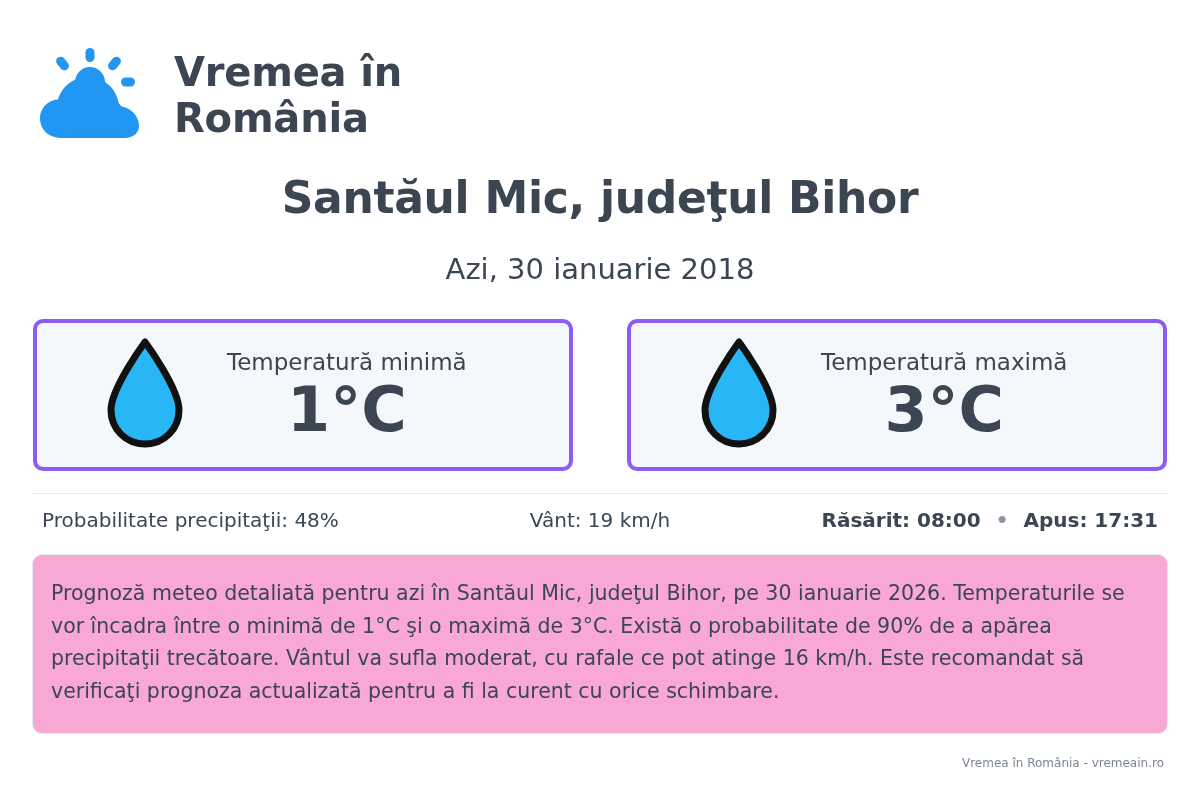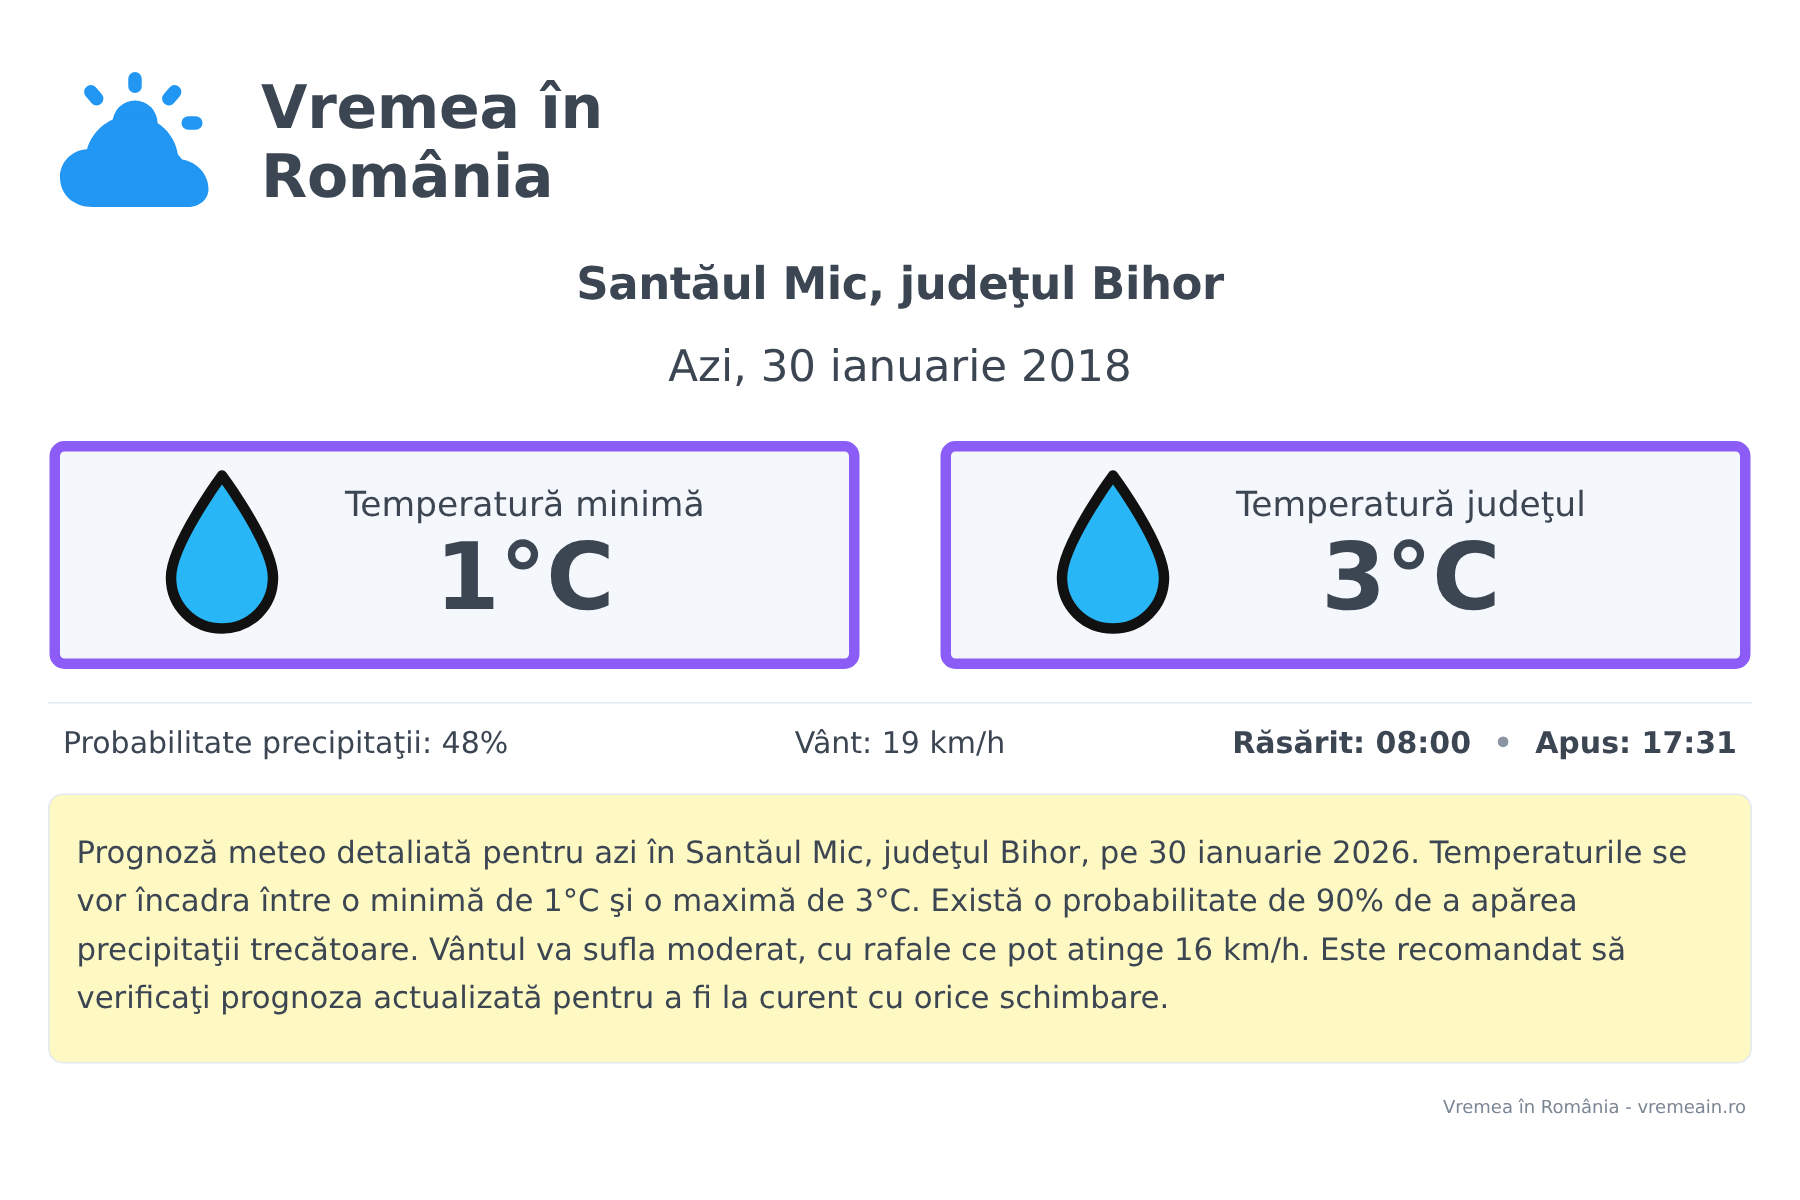--- a/index.html
+++ b/index.html
@@ -41,21 +41,21 @@
     line-height: 1.15;
     color: #3c4653;
     letter-spacing: -0.2px;
     white-space: pre-line;
   }
 
   
   .location-title {
     margin-top: 28px;
     text-align: center;
-    font-size: 30px;
+    font-size: 44px;
     font-weight: 700;
     color: #3c4653;
     letter-spacing: -0.3px;
   }
   .date-subtitle {
     margin-top: 20px;
     text-align: center;
     font-size: 29px;
     font-weight: 400;
     color: #3c4653;
@@ -65,21 +65,21 @@
   .cards {
     display: flex;
     gap: 54px;
     margin-top: 33px;
     padding: 0 1px;
   }
   .card {
     flex: 1 1 0;
     height: 152px;
     background: #f4f7fb;
-    border: 7px solid #8b5cf6;
+    border: 4px solid #8b5cf6;
     border-radius: 10px;
     display: flex;
     align-items: center;
     padding-left: 62px;
     gap: 36px;
   }
   .drop-icon {
     flex: 0 0 auto;
     width: 92px;
     height: 118px;
@@ -117,21 +117,21 @@
     color: #3c4653;
   }
   .stat-left { flex: 1 1 0; text-align: left; }
   .stat-center { flex: 1 1 0; text-align: center; }
   .stat-right { flex: 1 1 0; text-align: right; white-space: nowrap; font-weight: bold; }
   .stat-sep { padding: 0 8px; color: #8a94a2; }
 
   
   .description {
     margin-top: 6px;
-    background: #fef9c3;
+    background: #f9a8d4;
     border: 1px solid #e3e9f2;
     border-radius: 10px;
     padding: 22px 12px 26px 18px;
     font-size: 20.5px;
     line-height: 1.58;
     color: #3c4653;
   }
 
   
   .footer {
@@ -182,21 +182,21 @@
       </div>
     </div>
 
     <div class="card">
       <div class="drop-icon">
         <svg width="92" height="118" viewBox="0 0 92 118" xmlns="http://www.w3.org/2000/svg">
           <path d="M46 6 C46 6 12 52 12 74 C12 93 27 108 46 108 C65 108 80 93 80 74 C80 52 46 6 46 6 Z" fill="#29b6f6" stroke="#111111" stroke-width="7" stroke-linejoin="round"></path>
         </svg>
       </div>
       <div class="card-text">
-        <div class="card-label">Temperatură judeţul</div>
+        <div class="card-label">Temperatură maximă</div>
         <div class="card-value">3°C</div>
       </div>
     </div>
 
   </div>
 
   <div class="stats">
     <div class="stat-left">Probabilitate precipitaţii: 48%</div>
     <div class="stat-center">Vânt: 19 km/h</div>
     <div class="stat-right">

